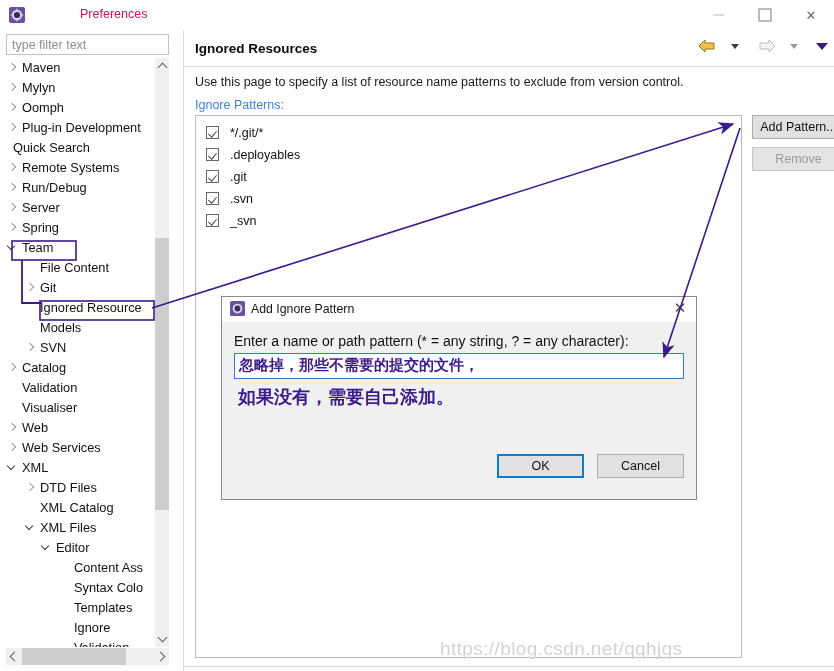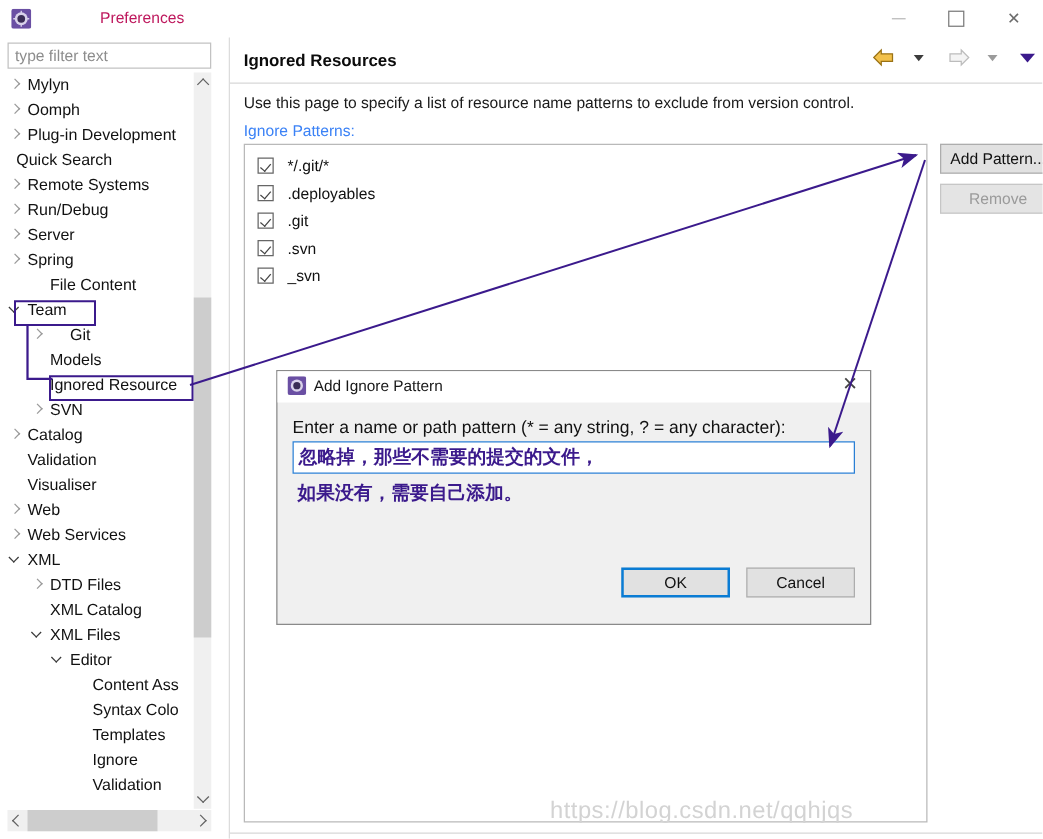--- a/index.html
+++ b/index.html
@@ -84,21 +84,21 @@
        background:#f0f0f0;border:1px solid #8a8a8a;box-sizing:border-box;}
   .dlg-tb{position:absolute;left:0;top:0;width:474px;height:25px;background:#fff;}
   .dlg-ico{position:absolute;left:8px;top:4px;width:15px;height:15px;}
   .dlg-title{position:absolute;left:29px;top:5px;font-size:12.3px;color:#171717;}
   .dlg-x{position:absolute;right:8px;top:3px;width:16px;height:16px;color:#444;font-size:15px;line-height:16px;text-align:center;}
   .dlg-prompt{position:absolute;left:12px;top:36px;font-size:14px;color:#111;}
   .dlg-input{position:absolute;left:12px;top:56px;width:450px;height:26px;
              background:#fff;border:1px solid #2a7fd4;box-sizing:border-box;}
   .dlg-input .val{position:absolute;left:4px;top:2px;font-size:15px;color:#3b1a8c;font-weight:bold;
              font-family:"DejaVu Sans",sans-serif;white-space:nowrap;}
-  .dlg-note{position:absolute;left:16px;top:88px;font-size:15px;color:#3b1a8c;font-weight:bold;
+  .dlg-note{position:absolute;left:16px;top:88px;font-size:18px;color:#3b1a8c;font-weight:bold;
              font-family:"DejaVu Sans",sans-serif;white-space:nowrap;text-align:right;}
   .dlg-ok{position:absolute;left:275px;top:157px;width:87px;height:24px;box-sizing:border-box;
           background:#e1e1e1;border:2px solid #0a7cd4;text-align:center;line-height:20px;font-size:12.5px;color:#111;}
   .dlg-cancel{position:absolute;left:375px;top:157px;width:87px;height:24px;box-sizing:border-box;
           background:#e1e1e1;border:1px solid #adadad;text-align:center;line-height:22px;font-size:12.5px;color:#111;}
   .ovl{position:absolute;left:0;top:0;width:834px;height:671px;pointer-events:none;}
   .wmark{position:absolute;left:440px;top:638px;font-size:19px;color:#d3d3d3;
          letter-spacing:.4px;font-family:"Liberation Sans",sans-serif;white-space:nowrap;}
 </style>
 </head>
@@ -131,20 +131,24 @@
   </div>
 
   <div class="filter">
     <span>type filter text</span>
   </div>
 
   <div class="treewrap">
     <div class="tree" id="tree">
         <div class="trow">
           <span class="arrow" style="left: 0px;"></span>
+          <span class="lbl" style="left: 16px;">Maven</span>
+        </div>
+        <div class="trow">
+          <span class="arrow" style="left: 0px;"></span>
           <span class="lbl" style="left: 16px;">Mylyn</span>
         </div>
         <div class="trow">
           <span class="arrow" style="left: 0px;"></span>
           <span class="lbl" style="left: 16px;">Oomph</span>
         </div>
         <div class="trow">
           <span class="arrow" style="left: 0px;"></span>
           <span class="lbl" style="left: 16px;">Plug-in Development</span>
         </div>
@@ -159,37 +163,37 @@
           <span class="arrow" style="left: 0px;"></span>
           <span class="lbl" style="left: 16px;">Run/Debug</span>
         </div>
         <div class="trow">
           <span class="arrow" style="left: 0px;"></span>
           <span class="lbl" style="left: 16px;">Server</span>
         </div>
         <div class="trow">
           <span class="arrow" style="left: 0px;"></span>
           <span class="lbl" style="left: 16px;">Spring</span>
-        </div>
-        <div class="trow">
-          <span class="lbl" style="left: 34px;">File Content</span>
         </div>
         <div class="trow">
           <span class="arrow open dark" style="left: 0px;"></span>
           <span class="lbl" style="left: 16px;">Team</span>
         </div>
         <div class="trow">
+          <span class="lbl" style="left: 34px;">File Content</span>
+        </div>
+        <div class="trow">
           <span class="arrow" style="left: 18px;"></span>
-          <span class="lbl" style="left: 50px;">Git</span>
+          <span class="lbl" style="left: 34px;">Git</span>
+        </div>
+        <div class="trow">
+          <span class="lbl" style="left: 34px;">Ignored Resource</span>
         </div>
         <div class="trow">
           <span class="lbl" style="left: 34px;">Models</span>
-        </div>
-        <div class="trow">
-          <span class="lbl" style="left: 34px;">Ignored Resource</span>
         </div>
         <div class="trow">
           <span class="arrow" style="left: 18px;"></span>
           <span class="lbl" style="left: 34px;">SVN</span>
         </div>
         <div class="trow">
           <span class="arrow" style="left: 0px;"></span>
           <span class="lbl" style="left: 16px;">Catalog</span>
         </div>
         <div class="trow">

